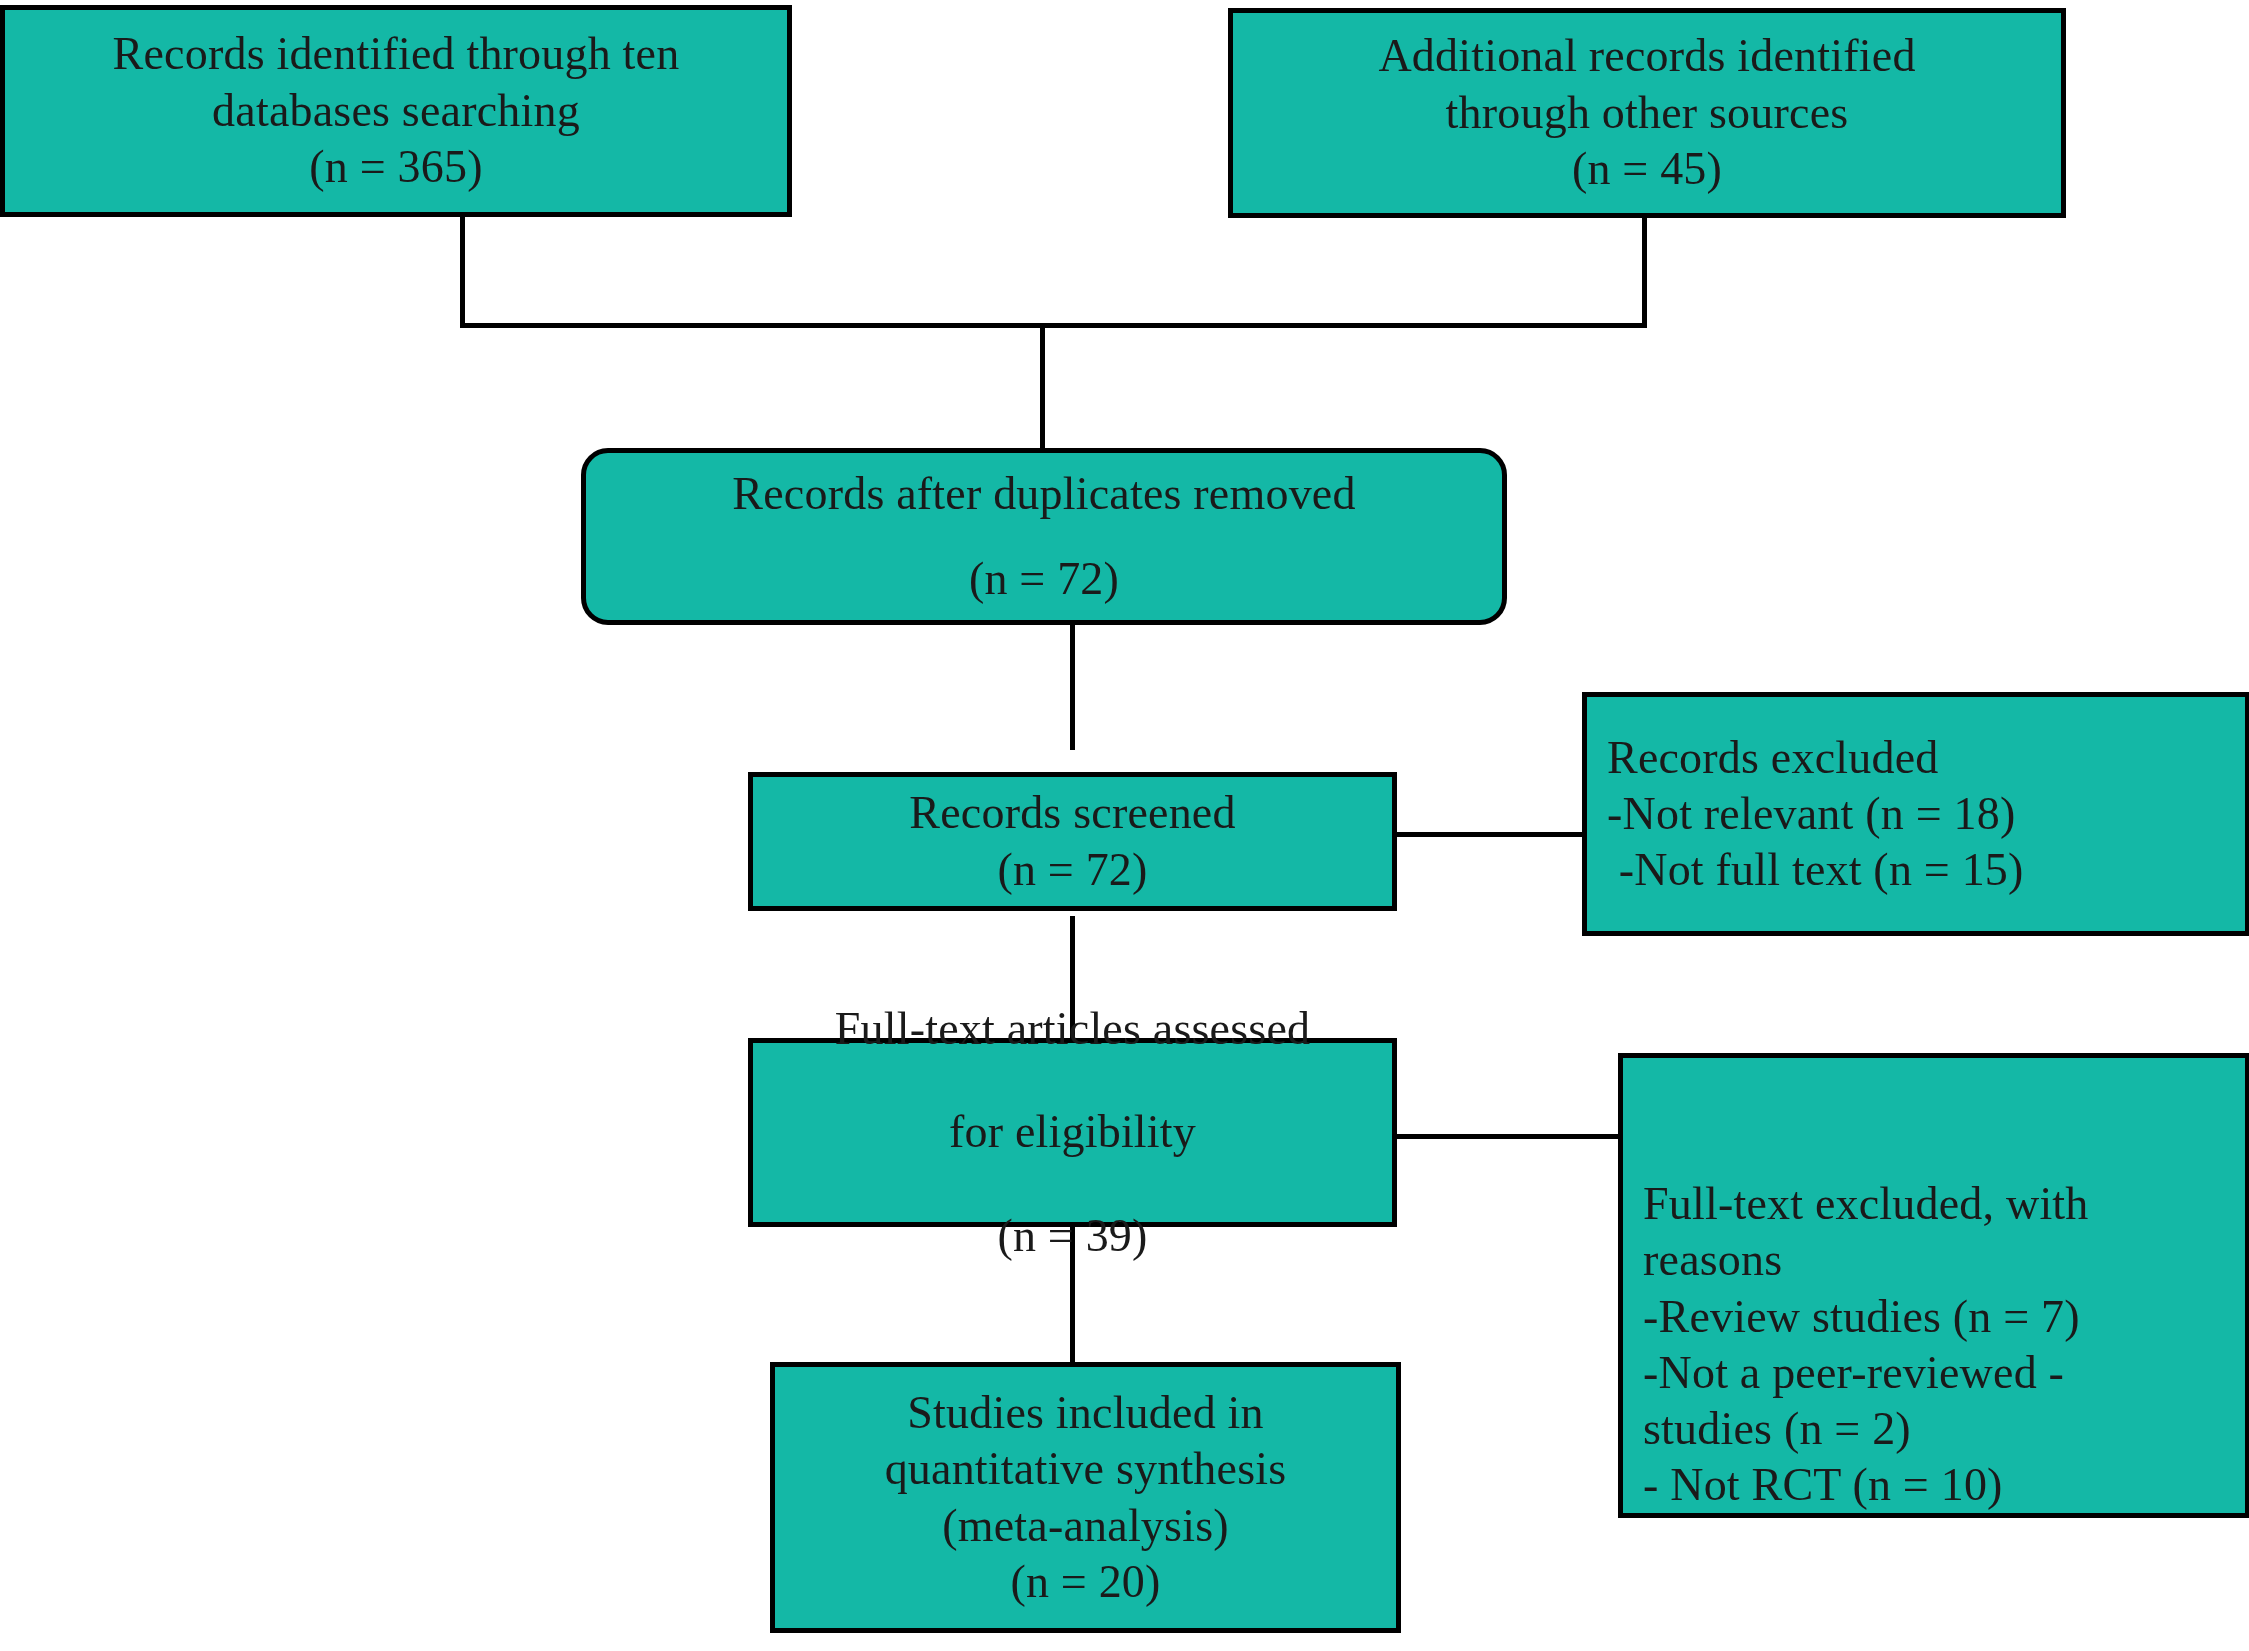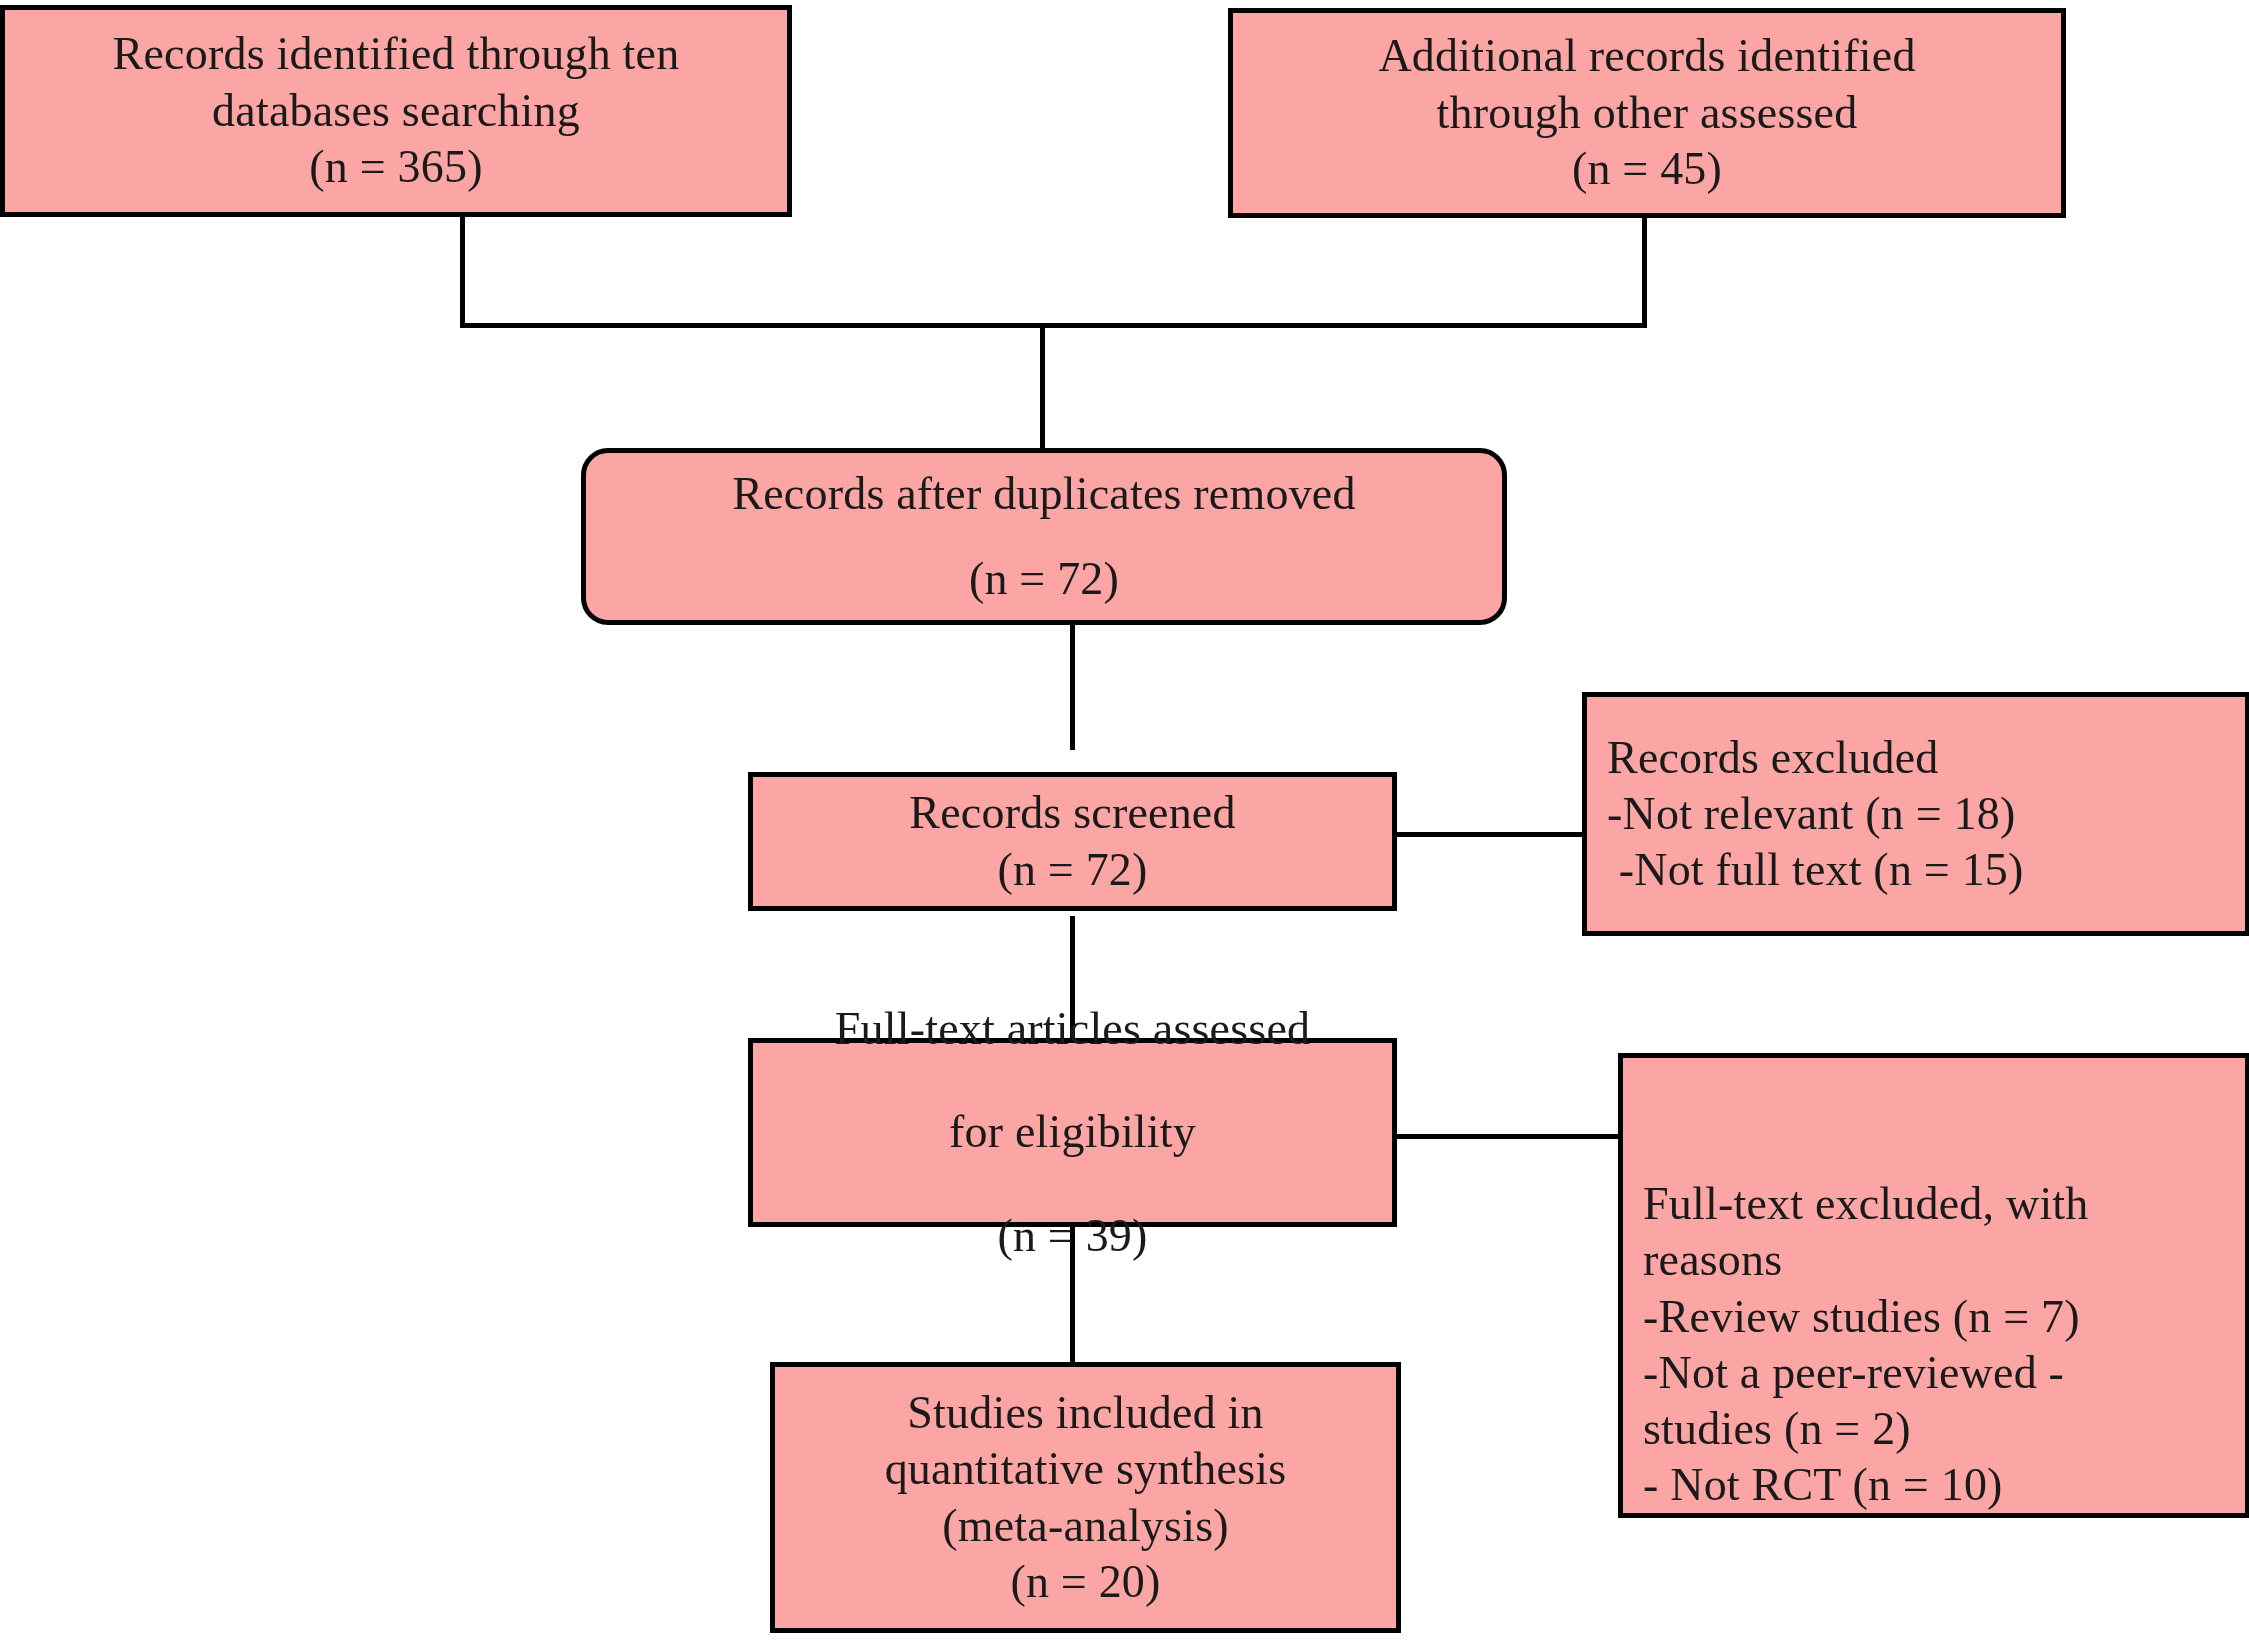--- a/index.html
+++ b/index.html
@@ -13,21 +13,21 @@
     width: 2250px;
     height: 1652px;
     background: #ffffff;
     font-family: "Liberation Serif", "DejaVu Serif", serif;
     overflow: hidden;
   }
   .node {
     position: absolute;
     box-sizing: border-box;
     border: 5.3px solid #000000;
-    background: #fca5a5;
+    background: #14b8a6;
     display: flex;
     flex-direction: column;
     justify-content: center;
     color: #1a1a1a;
     font-size: 46px;
     line-height: 1.22;
     letter-spacing: 0.2px;
   }
   .node.center { align-items: center; text-align: center; }
   .node.left   { align-items: flex-start; text-align: left; }
@@ -67,21 +67,21 @@
   <div class="conn v" style="left:1070px; top:1225px; height:139px;"></div>
 
   <div class="node center" style="left:0px; top:4.6px; width:792px; height:212px;">
     <span class="line">Records identified through ten</span>
     <span class="line">databases searching</span>
     <span class="line">(n = 365)</span>
   </div>
 
   <div class="node center" style="left:1228px; top:7.6px; width:838px; height:210px;">
     <span class="line">Additional records identified</span>
-    <span class="line">through other assessed</span>
+    <span class="line">through other sources</span>
     <span class="line">(n = 45)</span>
   </div>
 
   <div class="node center" style="left:581px; top:448px; width:926px; height:177px;border-radius:27px;">
     <span class="line">Records after duplicates removed</span>
     <span class="gap"></span>
     <span class="line">(n = 72)</span>
   </div>
 
   <div class="node center" style="left:748px; top:772px; width:649px; height:139px;">

